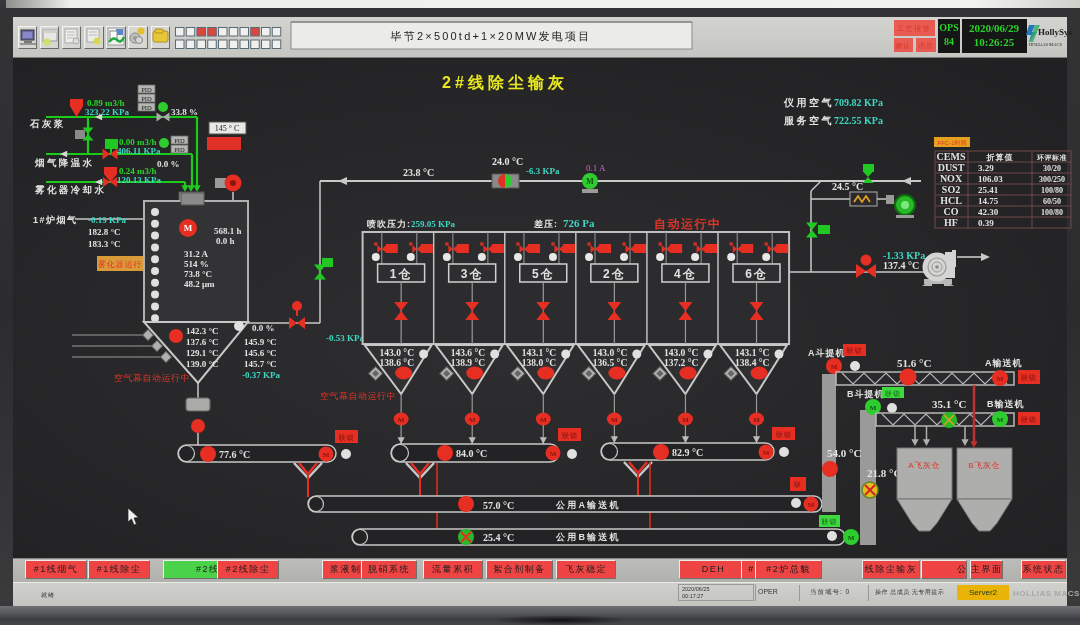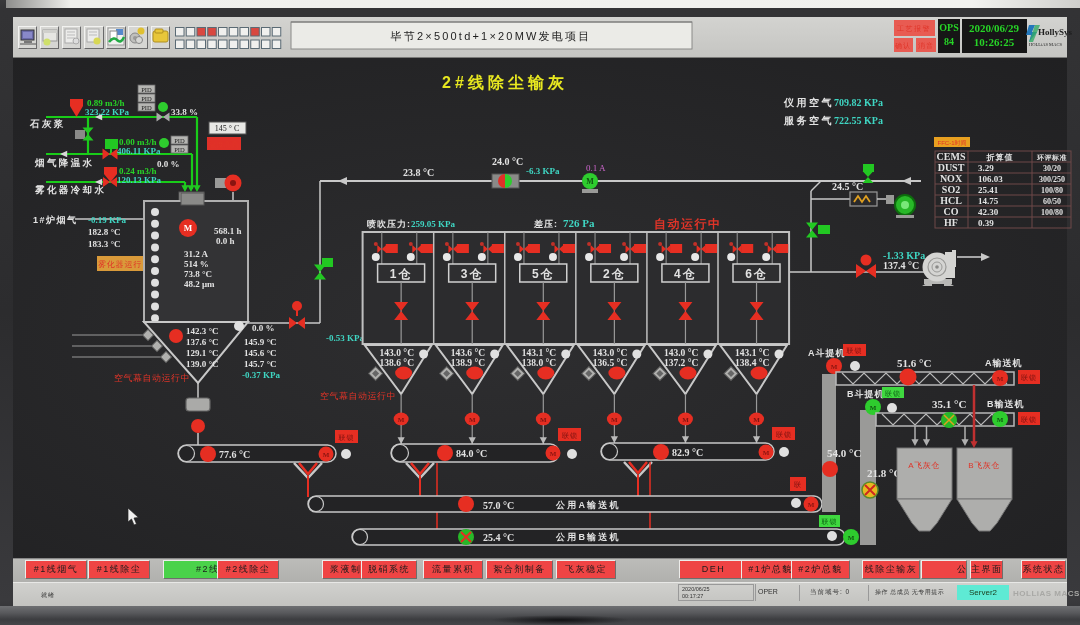--- a/index.html
+++ b/index.html
@@ -621,30 +621,30 @@
       <div class="btn" style="left:75px;width:62px;">#1线除尘</div>
       <div class="btn" style="left:150px;width:62px;background:#4ad24a;padding-left:32px;">#2线烟气</div>
       <div class="btn" style="left:204px;width:62px;">#2线除尘</div>
       <div class="btn" style="left:286px;width:58px;margin-left:23px;">浆液制备</div>
       <div class="btn" style="left:348px;width:56px;">脱硝系统</div>
       <div class="btn" style="left:410px;width:60px;">流量累积</div>
       <div class="btn" style="left:473px;width:67px;">絮合剂制备</div>
       <div class="btn" style="left:543px;width:60px;">飞灰稳定</div>
       <div class="btn" style="left:666px;width:69px;">DEH</div>
       <div class="btn" style="left:728px;width:59px;">#1炉总貌</div>
-      <div class="btn" style="left:778px;width:59px;">#2炉总貌</div>
+      <div class="btn" style="left:742px;width:67px;">#2炉总貌</div>
       <div class="btn" style="left:849px;width:58px;">线除尘输灰</div>
       <div class="btn" style="left:908px;width:46px;padding-left:35px;">公用系统</div>
       <div class="btn" style="left:957px;width:33px;">主界面</div>
       <div class="btn" style="left:1008px;width:45px;">系统状态</div>
     </div>
 <div style="position:absolute;left:13px;top:582px;width:1054px;height:22px">
       <div style="position:absolute;left:28px;top:9px;font-size:6px;color:#333;letter-spacing:1px">就绪</div>
       <div style="position:absolute;left:665px;top:2px;width:76px;height:17px;border:1px solid #999;font-size:5.5px;color:#333;padding:1px 3px;line-height:7px">2020/06/25<br>00:17:27</div>
       <div style="position:absolute;left:745px;top:6px;font-size:7px;color:#333">OPER</div>
       <div style="position:absolute;left:786px;top:3px;width:1px;height:16px;background:#999"></div>
       <div style="position:absolute;left:855px;top:3px;width:1px;height:16px;background:#999"></div>
       <div style="position:absolute;left:742px;top:2px;width:50px;height:17px;border-left:1px solid #999"></div>
       <div style="position:absolute;left:797px;top:6px;font-size:6.5px;color:#333;letter-spacing:1px">当前域号: 0</div>
       <div style="position:absolute;left:862px;top:6px;font-size:6px;color:#333;letter-spacing:0.5px">操作 总成员 无专用提示</div>
-      <div style="position:absolute;left:944px;top:2.5px;width:52px;height:15px;background:#5eead4;font-size:8px;color:#1a3a1a;text-align:center;line-height:15px">Server2</div>
+      <div style="position:absolute;left:944px;top:2.5px;width:52px;height:15px;background:#eab308;font-size:8px;color:#1a3a1a;text-align:center;line-height:15px">Server2</div>
       <div style="position:absolute;left:1000px;top:6.5px;font-size:8px;color:#a8a8a5;font-weight:bold;letter-spacing:0.5px;white-space:nowrap">HOLLiAS MACS</div>
     </div>
 </div>
 </body></html>

